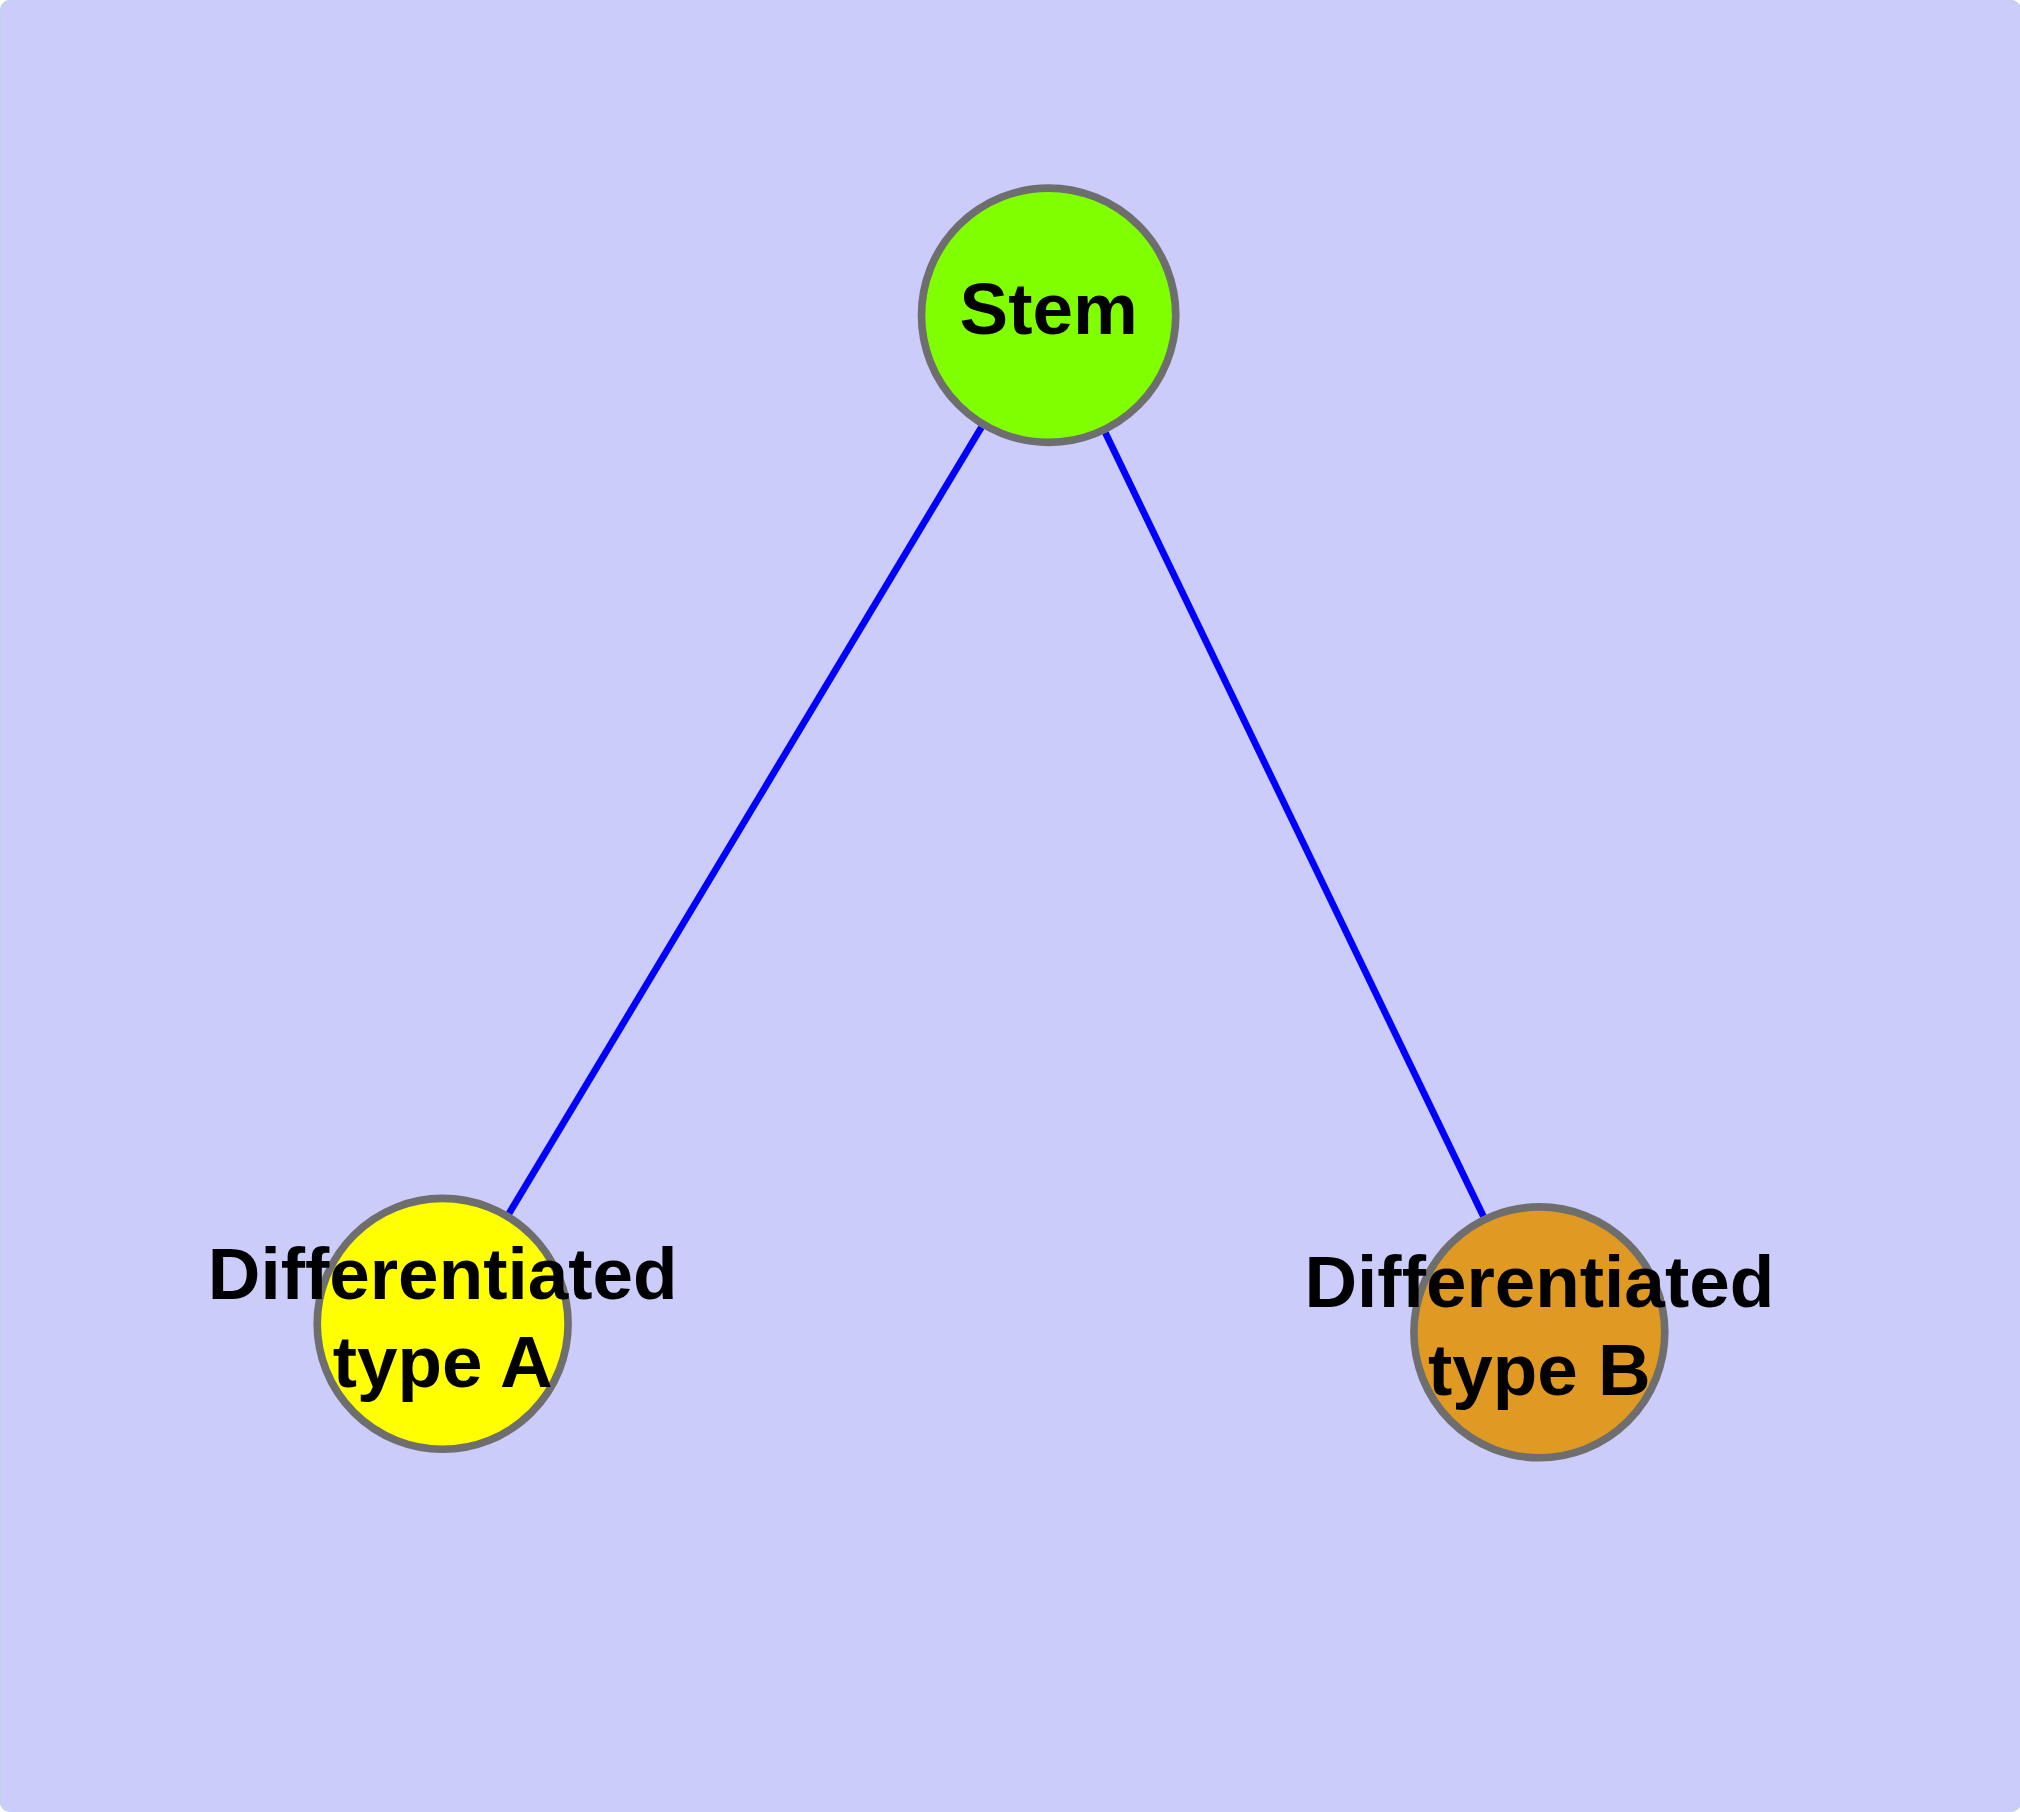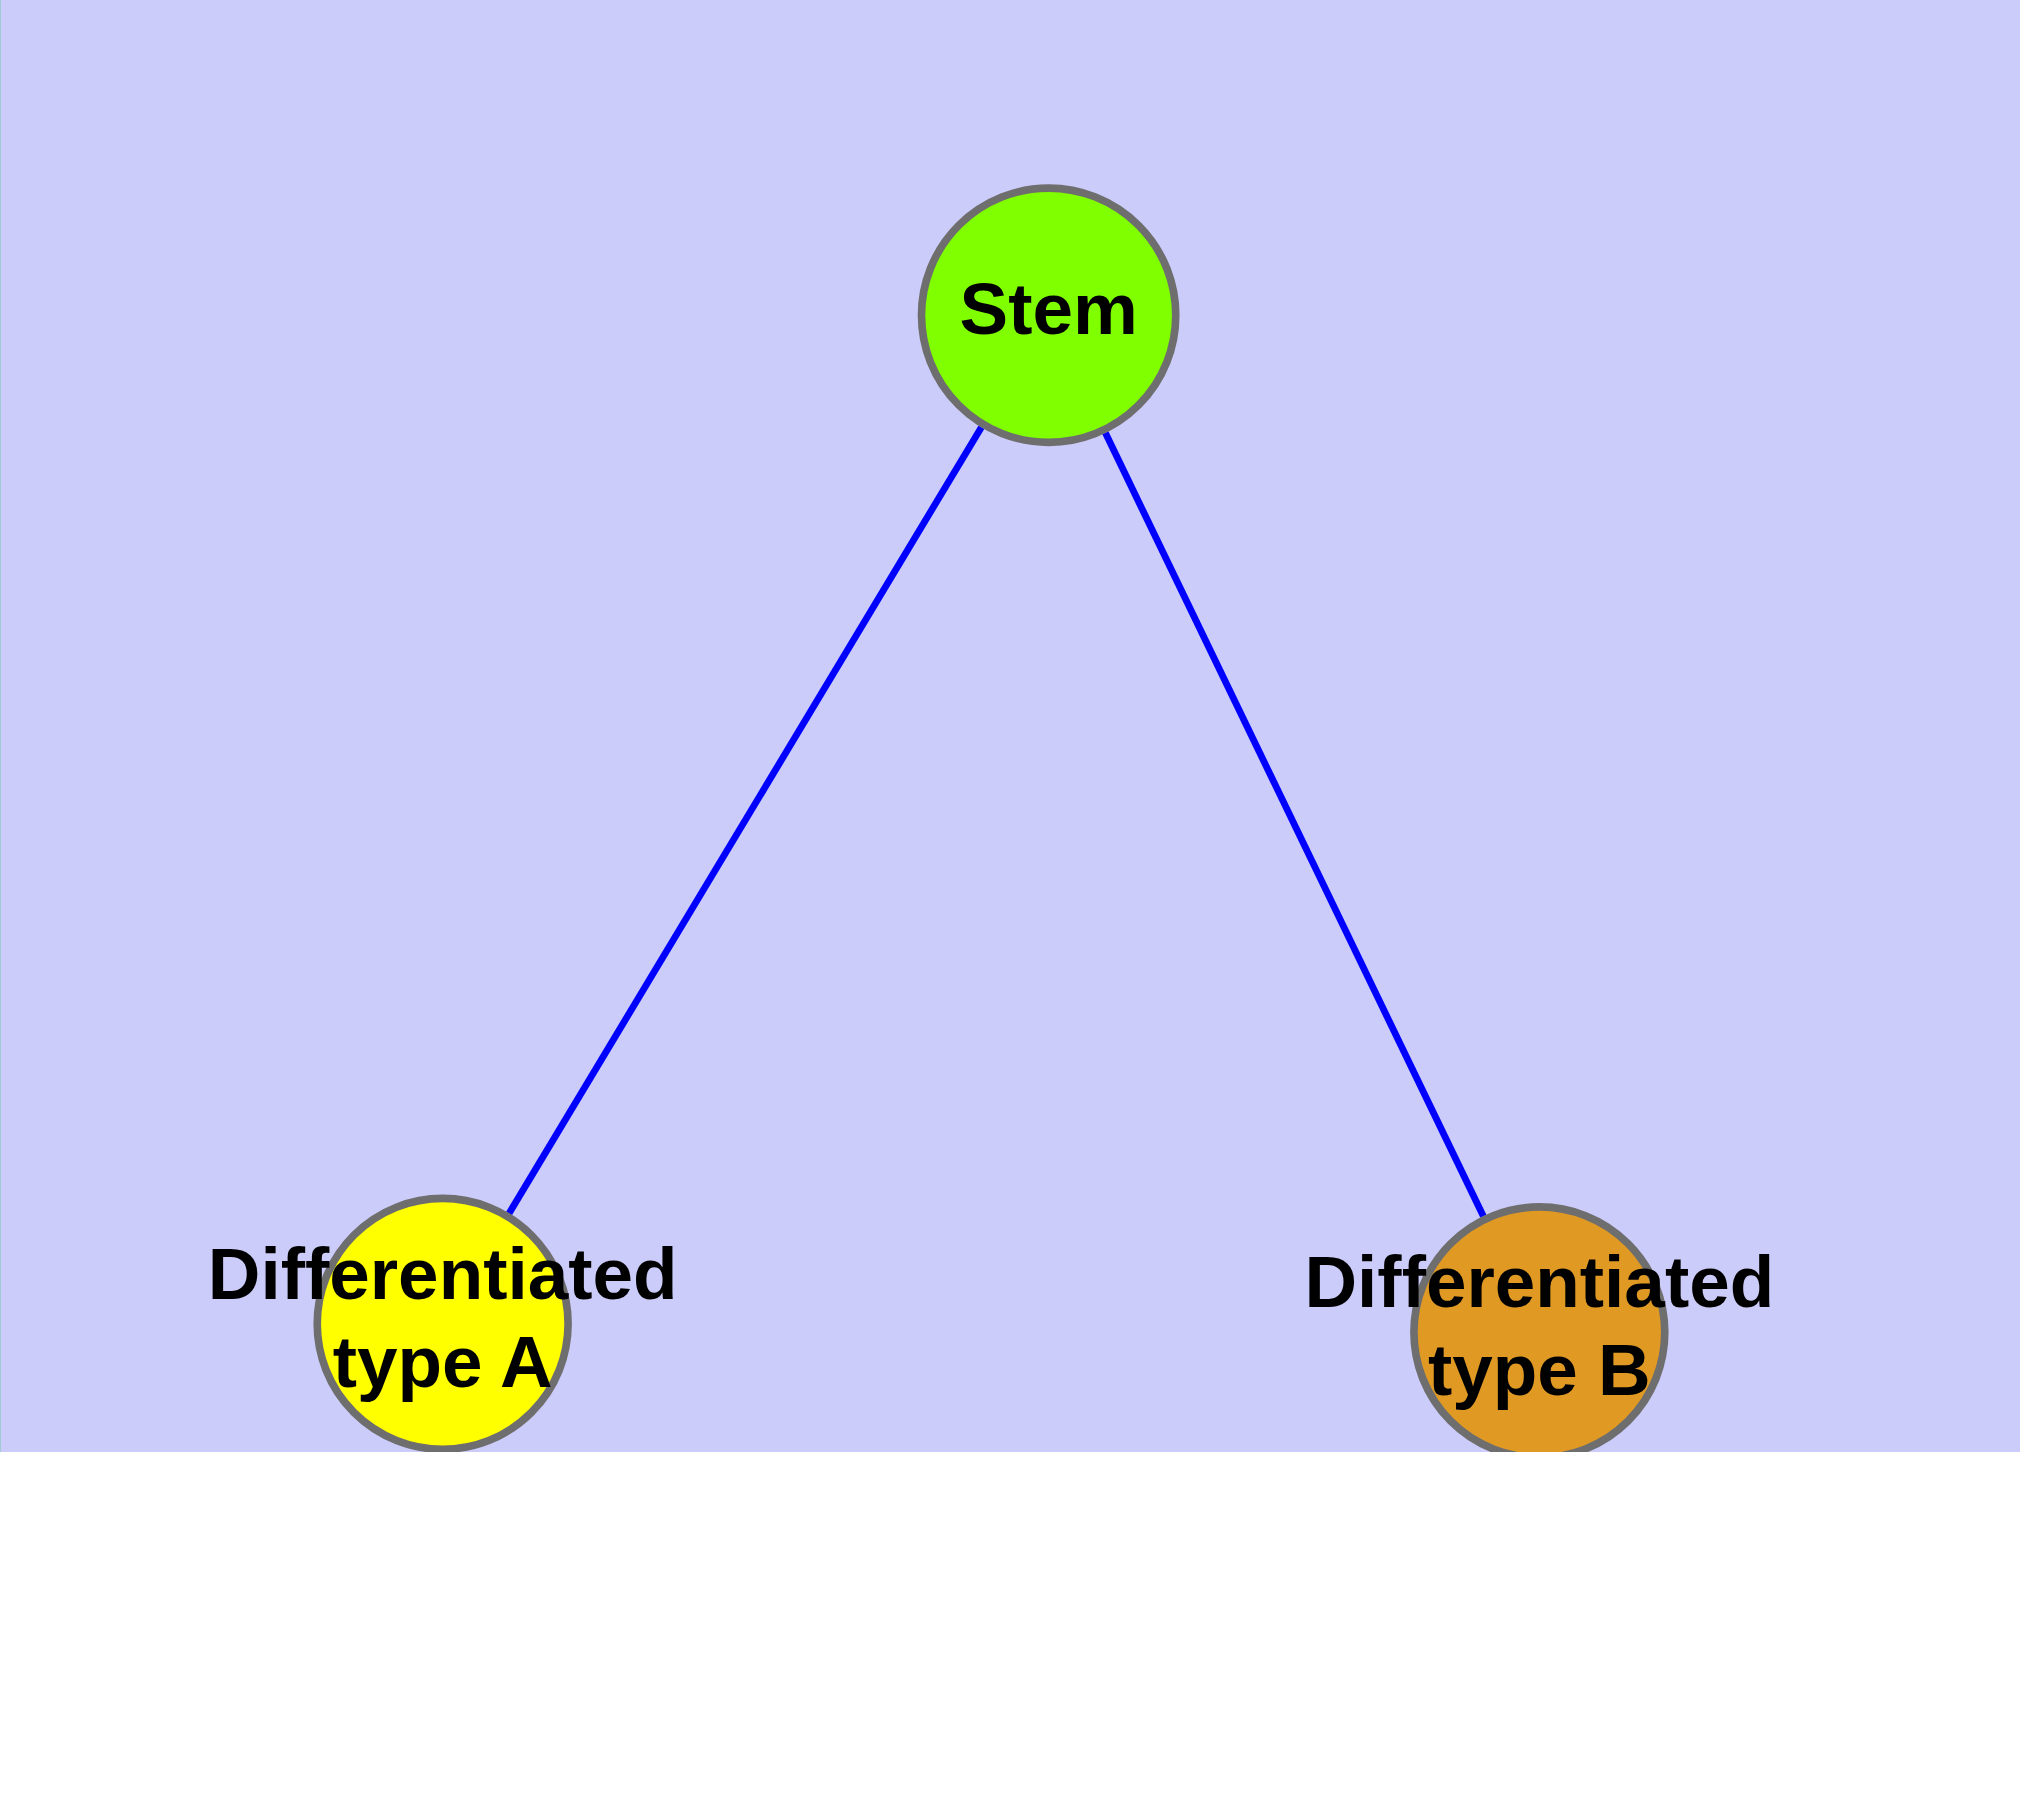--- a/index.html
+++ b/index.html
@@ -7,23 +7,24 @@
     margin: 0;
     padding: 0;
     background: #ffffff;
   }
   body {
     font-family: "Liberation Sans", sans-serif;
   }
   #canvas {
     position: relative;
     width: 2021px;
-    height: 1452px;
+    height: 1812px;
     overflow: hidden;
-    background: #22c55e;
+    background: #86efac;
+    border-radius: 10px;
   }
   #graph-svg {
     position: absolute;
     left: 0;
     top: 0;
     width: 2021px;
     height: 1812px;
     display: block;
   }
   .node-circle {

